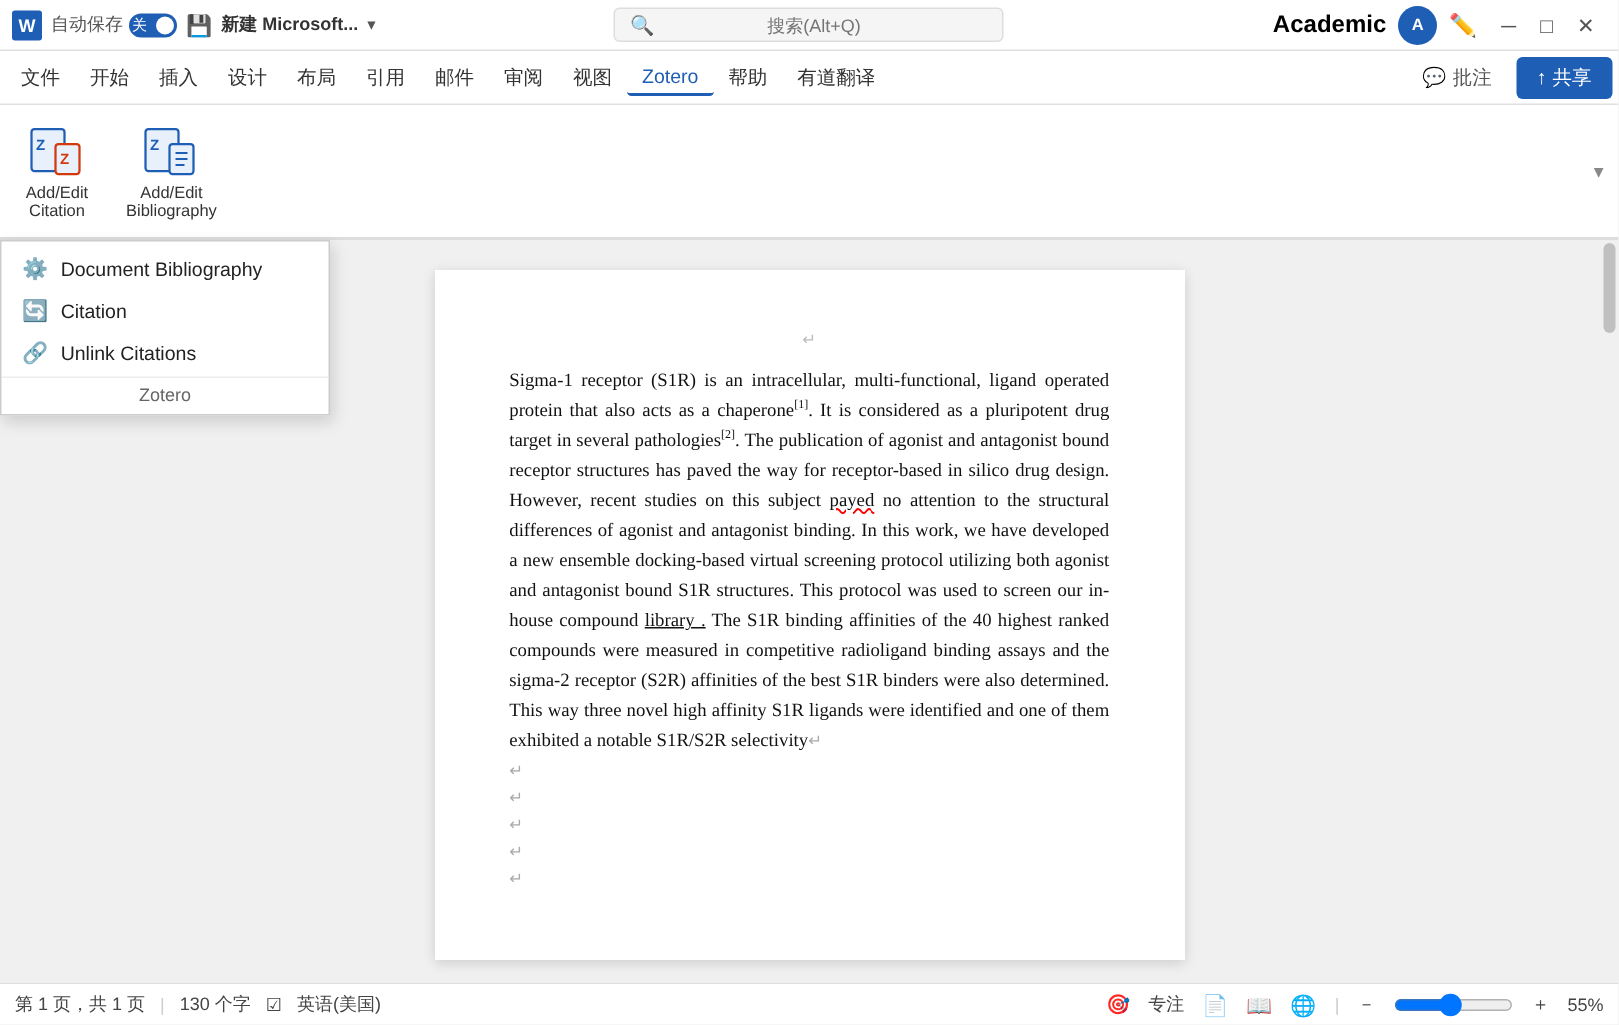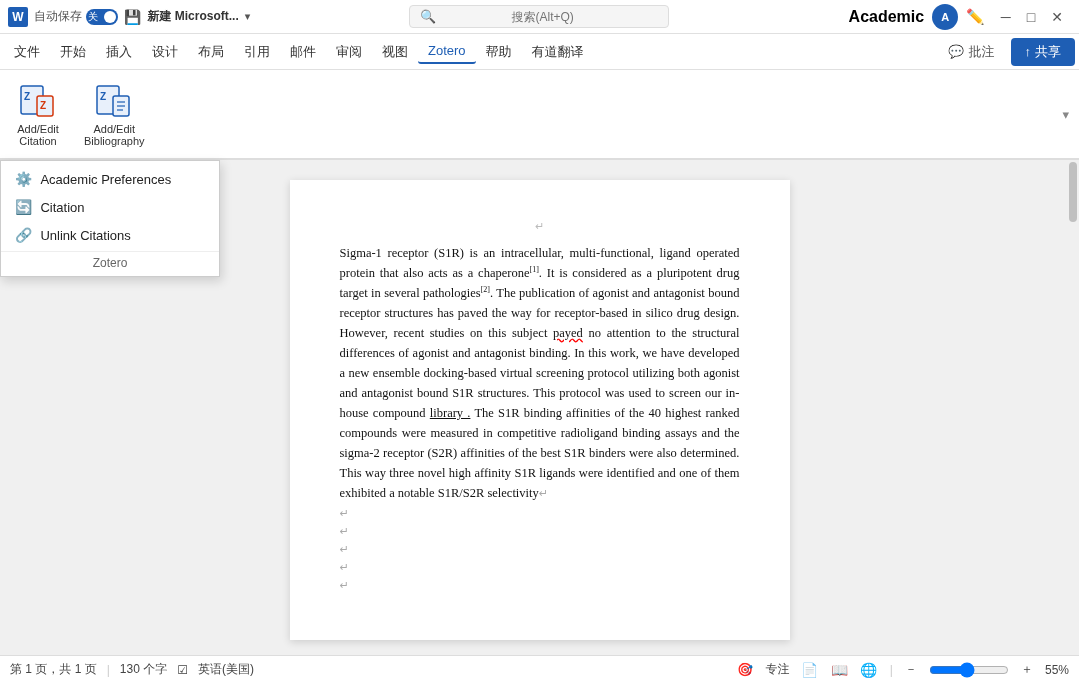--- a/index.html
+++ b/index.html
@@ -161,21 +161,21 @@
         </svg>
       </div>
       <span class="ribbon-label" style="white-space:pre-line;font-size:11px;text-align:center;">Add/Edit
 Bibliography</span>
     </div>
   </div>
 
   <div class="zotero-dropdown" style="left:0;top:90px;">
     <div class="zotero-dropdown-item">
       <span style="font-size:14px;">⚙️</span>
-      <span>Academic Preferences</span>
+      <span>Document Bibliography</span>
     </div>
     <div class="zotero-dropdown-item">
       <span style="font-size:14px;">🔄</span>
       <span>Citation</span>
     </div>
     <div class="zotero-dropdown-item">
       <span style="font-size:14px;">🔗</span>
       <span>Unlink Citations</span>
     </div>
     <div class="zotero-section-label">Zotero</div>

